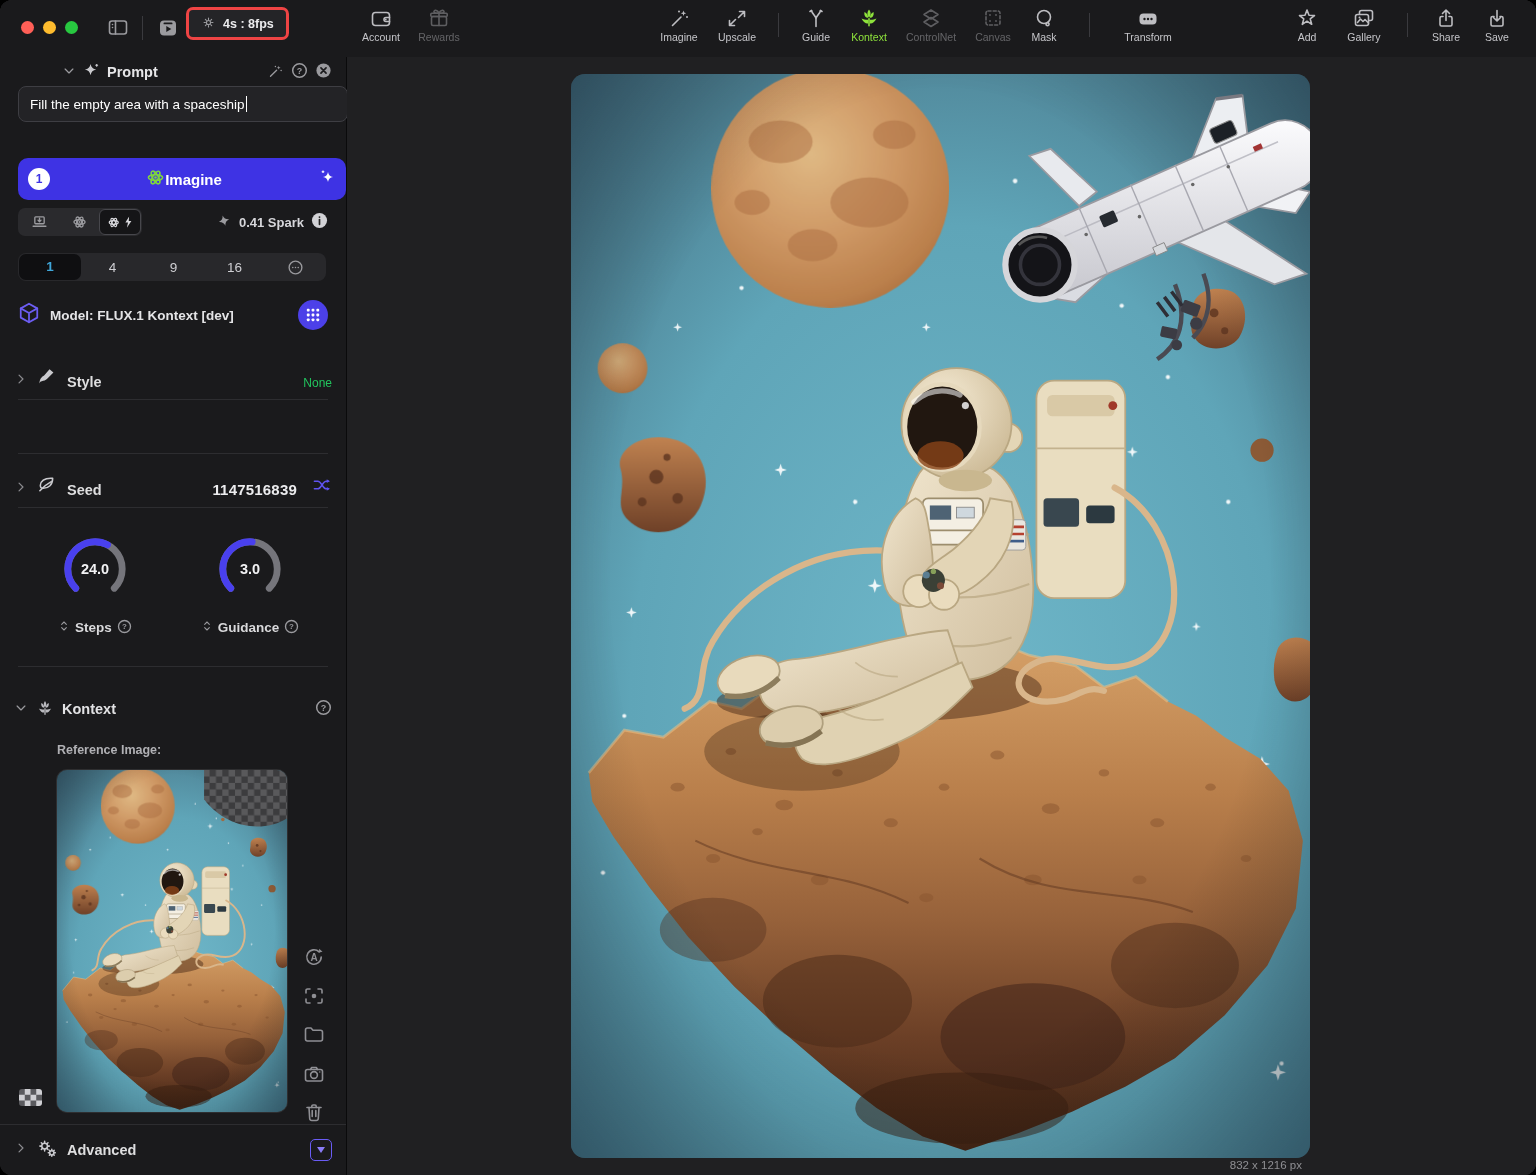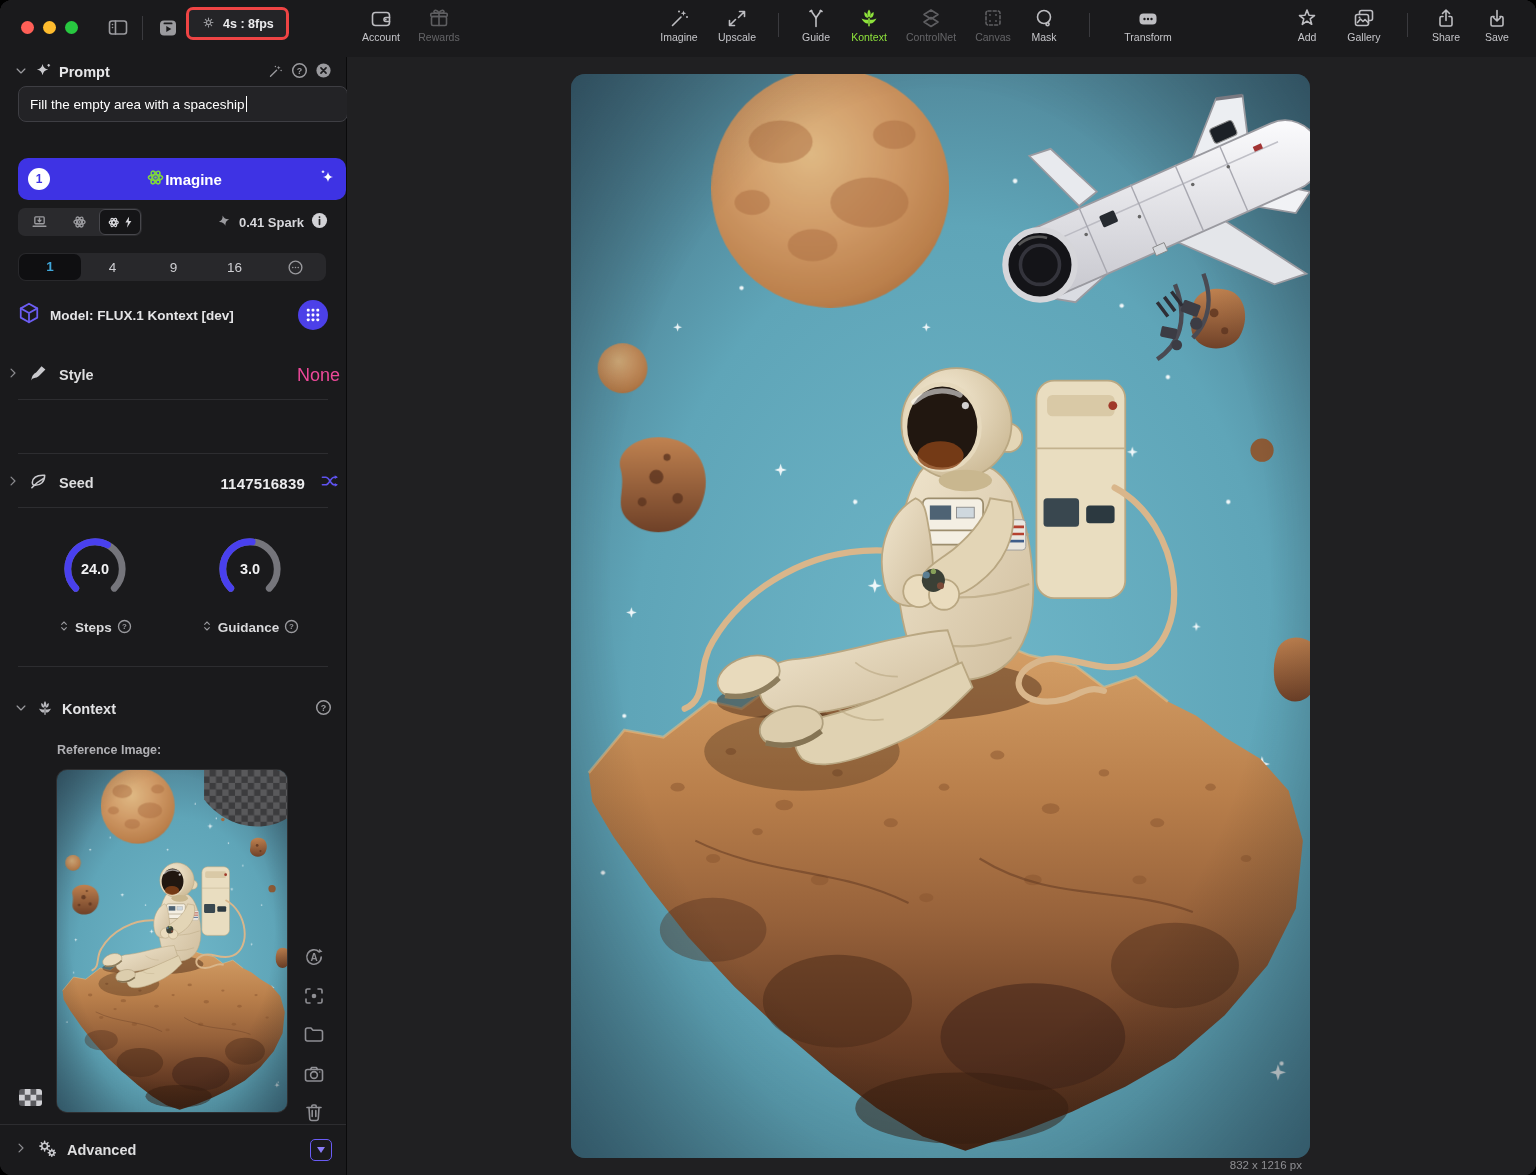--- a/index.html
+++ b/index.html
@@ -17,43 +17,43 @@
   .tb-group{position:absolute;top:7px;display:flex;align-items:flex-start;}
   .tbtn{display:flex;flex-direction:column;align-items:center;gap:2px;color:#bdbdc1;cursor:default;}
   .tbtn svg{display:block}
   .tbtn .lbl{font-size:10.5px;color:#c6c6ca;white-space:nowrap;}
   .tbtn.disabled{opacity:.42}
   .tbtn.active,.tbtn.active .lbl{color:#8ee23c;}
   .tb-group .vsep{margin:6px 12px 0 12px;}
   
   .sidebar{position:absolute;top:57px;left:0;width:346px;bottom:0;background:#1a1a1c;border-right:1px solid #0a0a0b;}
   .row-abs{position:absolute;left:0;right:0;display:flex;align-items:center;}
-  .p-head{top:2px;height:26px;padding:0 14px;gap:7px;color:#e6e6e8;font-size:14.5px;font-weight:600;}
+  .p-head{top:2px;height:26px;padding:0 14px;gap:7px;color:#e6e6e8;font-size:14.5px;font-weight:600;margin-left:48px;}
   .p-head .spacer{flex:1}
   .prompt-box{position:absolute;top:29px;left:18px;width:306px;height:34px;background:#232326;border:1px solid #3e3e43;border-radius:8px;display:flex;align-items:center;padding:0 11px;font-size:13.5px;color:#fff;}
   .caret{display:inline-block;width:1.5px;height:16px;background:#fff;margin-left:1px;vertical-align:-3px;}
   .imagine{position:absolute;top:101px;left:18px;width:308px;height:42px;background:#3e33e4;border-radius:10px;display:flex;align-items:center;padding:0 10px;}
   .imagine .badge{width:22px;height:22px;border-radius:50%;background:#fff;color:#3e33e4;font-size:12px;font-weight:700;display:flex;align-items:center;justify-content:center;}
   .imagine .mid{flex:1;display:flex;align-items:center;justify-content:center;gap:0;color:#fff;font-size:15px;font-weight:700;}
   .seg-row{top:152px;height:26px;padding:0 18px;}
   .segc{display:flex;align-items:center;background:#2a2a2d;border-radius:7px;height:26px;padding:1px;}
   .seg{width:40px;height:24px;display:flex;align-items:center;justify-content:center;color:#9b9b9f;}
   .seg.sel{background:#151517;border:1px solid #47474c;border-radius:6px;color:#d8d8dc;}
   .seg-row .spacer{flex:1}
   .spark{display:flex;align-items:center;gap:7px;color:#d6d6da;font-size:13px;font-weight:600;}
   .batch{position:absolute;top:196px;left:18px;width:308px;height:28px;background:#28282b;border-radius:8px;display:flex;align-items:center;}
   .b-opt{flex:1;text-align:center;font-size:13.5px;color:#cfcfd3;}
   .b-opt.sel{flex:none;width:62px;height:26px;line-height:26px;margin:1px;background:#0f0f11;border-radius:7px;color:#3fa6d9;font-weight:700;}
   .model-row{top:240px;height:36px;padding:0 18px;gap:10px;}
   .model-row .txt{flex:1;color:#e4e4e6;font-size:13.5px;font-weight:600;}
   .grid-btn{width:30px;height:30px;border-radius:50%;background:#4c40e8;display:flex;align-items:center;justify-content:center;}
-  .srow{height:30px;padding:0 6px;gap:9px;}
+  .srow{height:30px;padding:0 14px;gap:9px;align-items:flex-end;}
   .srow .name{color:#dededf;font-size:14.5px;font-weight:600;margin-left:2px;}
   .srow .spacer{flex:1}
-  .srow .val{color:#ec4899;font-size:18px;}
+  .srow .val{color:#22c55e;font-size:12px;}
   .srow.dim .name{color:#77777b}.srow.dim .val{font-size:11.5px;color:#6a6a6e}
   .hsep{position:absolute;left:18px;right:18px;height:1px;background:#2d2d30;}
   .seed-val{color:#ececee;font-size:15px;font-weight:600;letter-spacing:.2px;margin-left:24px;}
   .knob{position:absolute;width:70px;height:70px;}
   .knob .num{position:absolute;inset:0;display:flex;align-items:center;justify-content:center;color:#f2f2f4;font-size:14.5px;font-weight:700;}
   .knob-lbl{position:absolute;display:flex;align-items:center;justify-content:center;gap:5px;color:#d9d9db;font-size:13.5px;font-weight:600;width:130px;}
   .kx-head{top:639px;height:26px;padding:0 14px;gap:8px;color:#e2e2e4;font-size:14.5px;font-weight:600;}
   .kx-head .spacer{flex:1}
   .ref-lbl{position:absolute;top:686px;left:57px;color:#b0b0b4;font-size:12.5px;font-weight:600;}
   .thumb{position:absolute;top:713px;left:57px;width:230px;height:342px;border-radius:10px;overflow:hidden;outline:1px solid rgba(255,255,255,.09);}

